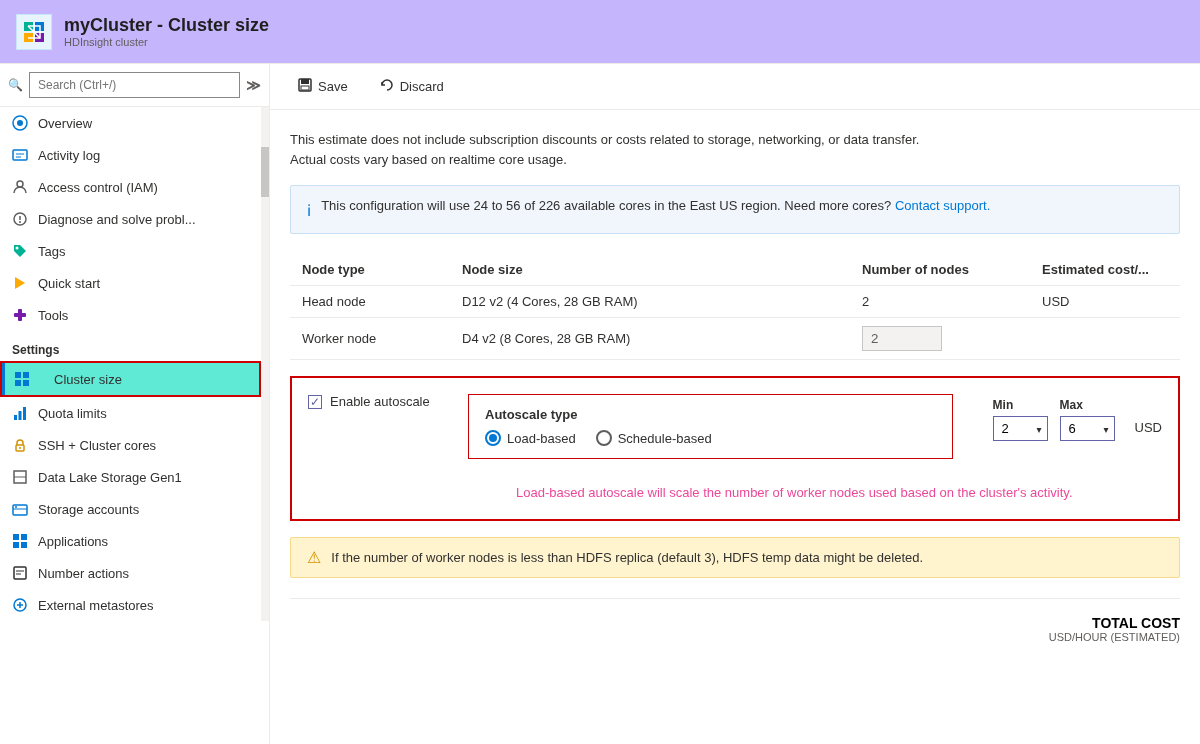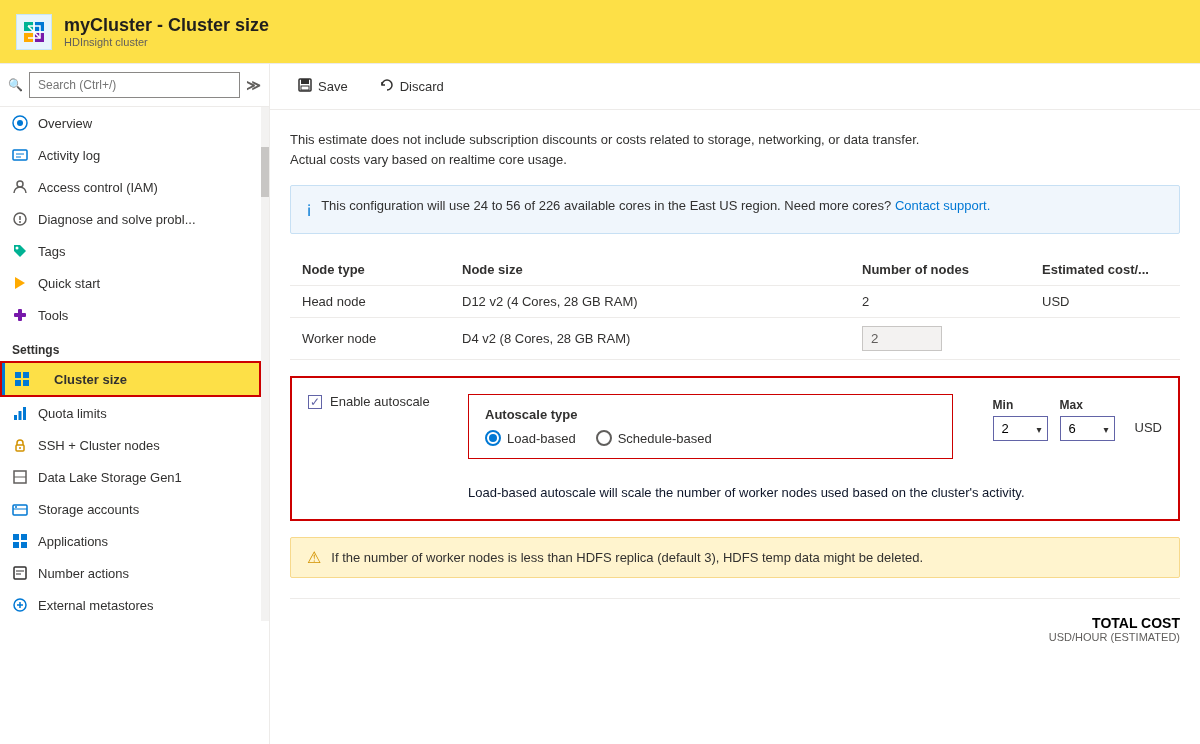--- a/index.html
+++ b/index.html
@@ -1,36 +1,36 @@
 <!DOCTYPE html>
 <html><head>
   <meta charset="utf-8">
   <style>
     * { box-sizing: border-box; margin: 0; padding: 0; }
     body { font-family: 'Segoe UI', Arial, sans-serif; font-size: 13px; color: #323130; background: #f3f2f1; display: flex; flex-direction: column; height: 744px; width: 1200px; overflow: hidden; }
 
     
-    .header { background: #fde047; padding: 12px 16px; border-bottom: 1px solid #edebe9; display: flex; align-items: center; gap: 12px; min-height: 64px; }
+    .header { background: #c4b5fd; padding: 12px 16px; border-bottom: 1px solid #edebe9; display: flex; align-items: center; gap: 12px; min-height: 64px; }
     .header-icon { width: 36px; height: 36px; background: #e8f4fc; border: 1px solid #c8e6f7; display: flex; align-items: center; justify-content: center; }
     .header-icon svg { width: 24px; height: 24px; }
     .header-text h1 { font-size: 18px; font-weight: 600; color: #201f1e; }
     .header-text p { font-size: 11px; color: #605e5c; }
 
     
     .layout { display: flex; flex: 1; overflow: hidden; }
 
     
     .sidebar { width: 270px; background: white; border-right: 1px solid #edebe9; display: flex; flex-direction: column; overflow-y: auto; flex-shrink: 0; }
     .search-box { padding: 8px; border-bottom: 1px solid #edebe9; display: flex; align-items: center; gap: 6px; }
     .search-box input { flex: 1; border: 1px solid #8a8886; padding: 5px 8px; font-size: 12px; color: #737373; outline: none; }
     .search-box .collapse-btn { color: #605e5c; cursor: pointer; font-size: 14px; font-weight: bold; }
     .sidebar-scroll-wrapper { display: flex; overflow: hidden; }
     .sidebar-items { flex: 1; }
     .sidebar-item { display: flex; align-items: flex-end; gap: 10px; padding: 8px 12px; cursor: pointer; color: #323130; position: relative; }
-    .sidebar-item.active { background: #fde047; font-weight: 700; gap: 24px; }
+    .sidebar-item.active { background: #5eead4; font-weight: 400; gap: 24px; }
     .sidebar-item.active::before { content: ''; position: absolute; left: 0; top: 0; bottom: 0; width: 3px; background: #0078d4; }
     .sidebar-item .icon { width: 16px; height: 16px; display: flex; align-items: center; justify-content: center; flex-shrink: 0; }
     .sidebar-section-label { padding: 12px 12px 4px; font-size: 12px; font-weight: 600; color: #323130; }
 
     
     .sidebar-scrollbar { width: 8px; background: #f3f2f1; position: relative; }
     .sidebar-scrollbar-thumb { width: 8px; height: 50px; background: #c8c6c4; position: absolute; top: 40px; }
 
     
     .main { flex: 1; background: white; overflow-y: auto; display: flex; flex-direction: column; }
@@ -68,21 +68,21 @@
     .radio-circle.selected::after { content: ''; width: 8px; height: 8px; border-radius: 50%; background: #0078d4; }
     .radio-circle.unselected { border-color: #605e5c; }
     .minmax-area { display: flex; align-items: center; gap: 12px; margin-left: 20px; }
     .minmax-label { font-size: 12px; color: #323130; margin-bottom: 4px; font-weight: 600; }
     .minmax-group { display: flex; gap: 12px; }
     .minmax-item { display: flex; flex-direction: column; }
     .minmax-select { border: 1px solid #6264a7; padding: 4px 20px 4px 8px; font-size: 13px; background: white; appearance: none; -webkit-appearance: none; cursor: pointer; position: relative; min-width: 55px; }
     .select-wrapper { position: relative; display: inline-block; }
     .select-wrapper::after { content: '▾'; position: absolute; right: 6px; top: 50%; transform: translateY(-50%); font-size: 10px; color: #323130; pointer-events: none; }
     .usd-label { margin-left: 8px; font-size: 13px; color: #323130; }
-    .autoscale-desc { font-size: 13px; color: #0f172a; line-height: 1.5; }
+    .autoscale-desc { font-size: 13px; color: #ec4899; line-height: 1.5; margin-left: 48px; }
 
     
     .warning-banner { background: #fff4ce; border: 1px solid #f7d98c; padding: 10px 16px; margin-bottom: 20px; display: flex; gap: 10px; align-items: center; border-radius: 2px; }
     .warning-icon { color: #d29200; font-size: 16px; flex-shrink: 0; }
 
     
     .divider { border: none; border-top: 1px solid #edebe9; margin: 16px 0; }
 
     
     .total-cost-area { display: flex; justify-content: flex-end; padding: 0 0 10px; }
@@ -236,21 +236,21 @@
         </div>
 
         <div class="sidebar-item">
           <span class="icon icon-ssh">
             <svg width="16" height="16" viewBox="0 0 16 16">
                 <rect x="4" y="8" width="8" height="6" rx="1" fill="none" stroke="#d29200" stroke-width="1.5"></rect>
                 <path d="M5 8V6a3 3 0 016 0v2" fill="none" stroke="#d29200" stroke-width="1.5"></path>
                 <circle cx="8" cy="11" r="1" fill="#d29200"></circle>
               </svg>
           </span>
-          <span>SSH + Cluster nodes</span>
+          <span>SSH + Cluster cores</span>
         </div>
 
         <div class="sidebar-item">
           <span class="icon icon-datalake">
             <svg width="16" height="16" viewBox="0 0 16 16">
                 <rect x="2" y="2" width="12" height="12" fill="none" stroke="#605e5c" stroke-width="1.5"></rect>
                 <line x1="2" y1="8" x2="14" y2="8" stroke="#605e5c" stroke-width="1"></line>
               </svg>
           </span>
           <span>Data Lake Storage Gen1</span>

